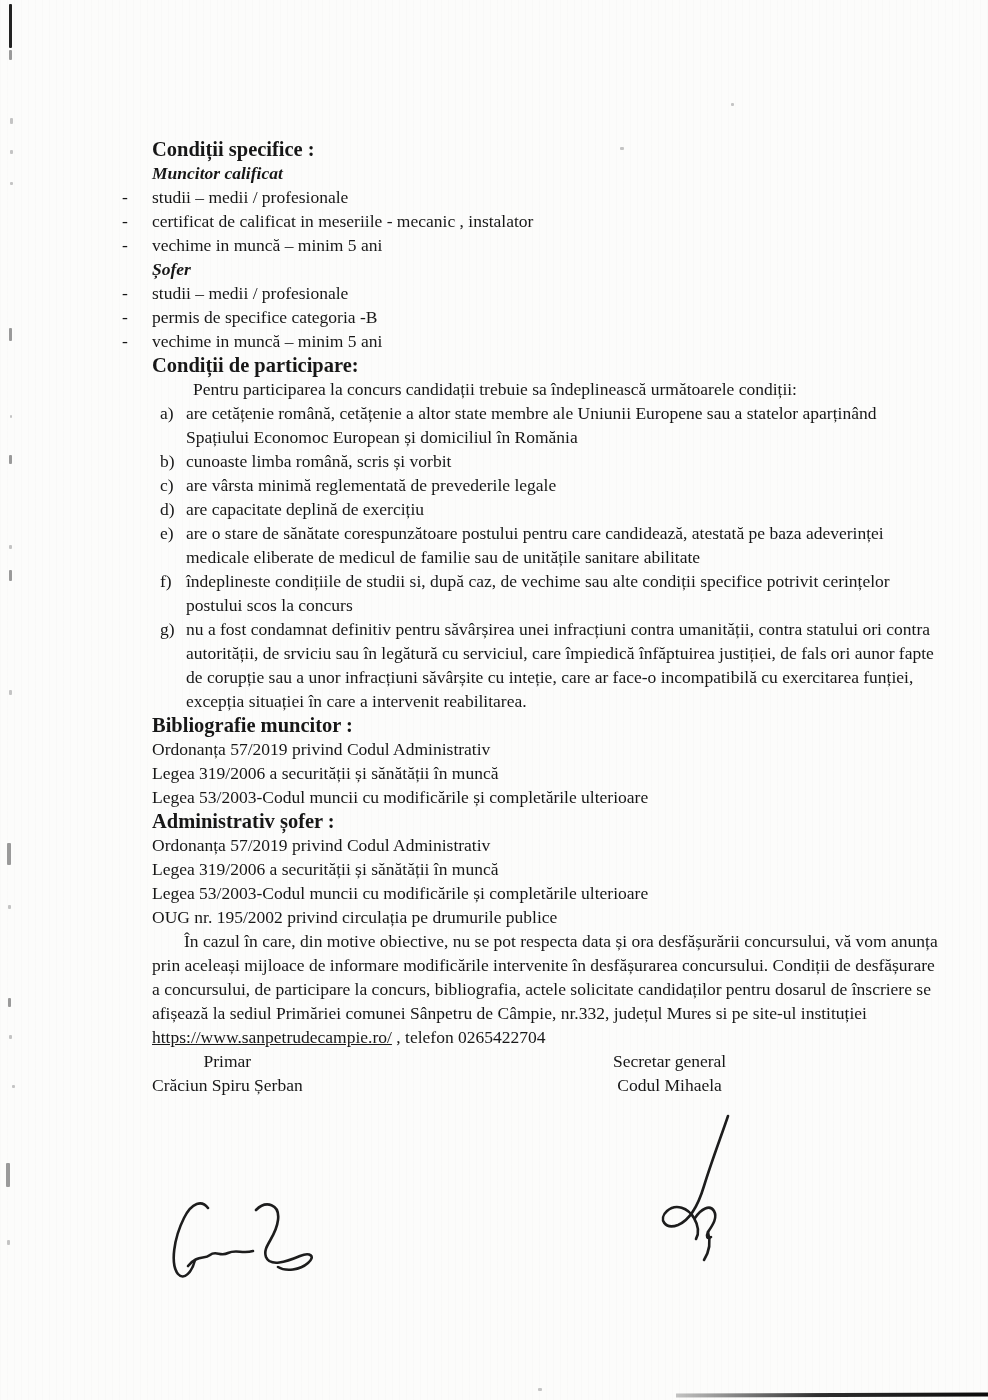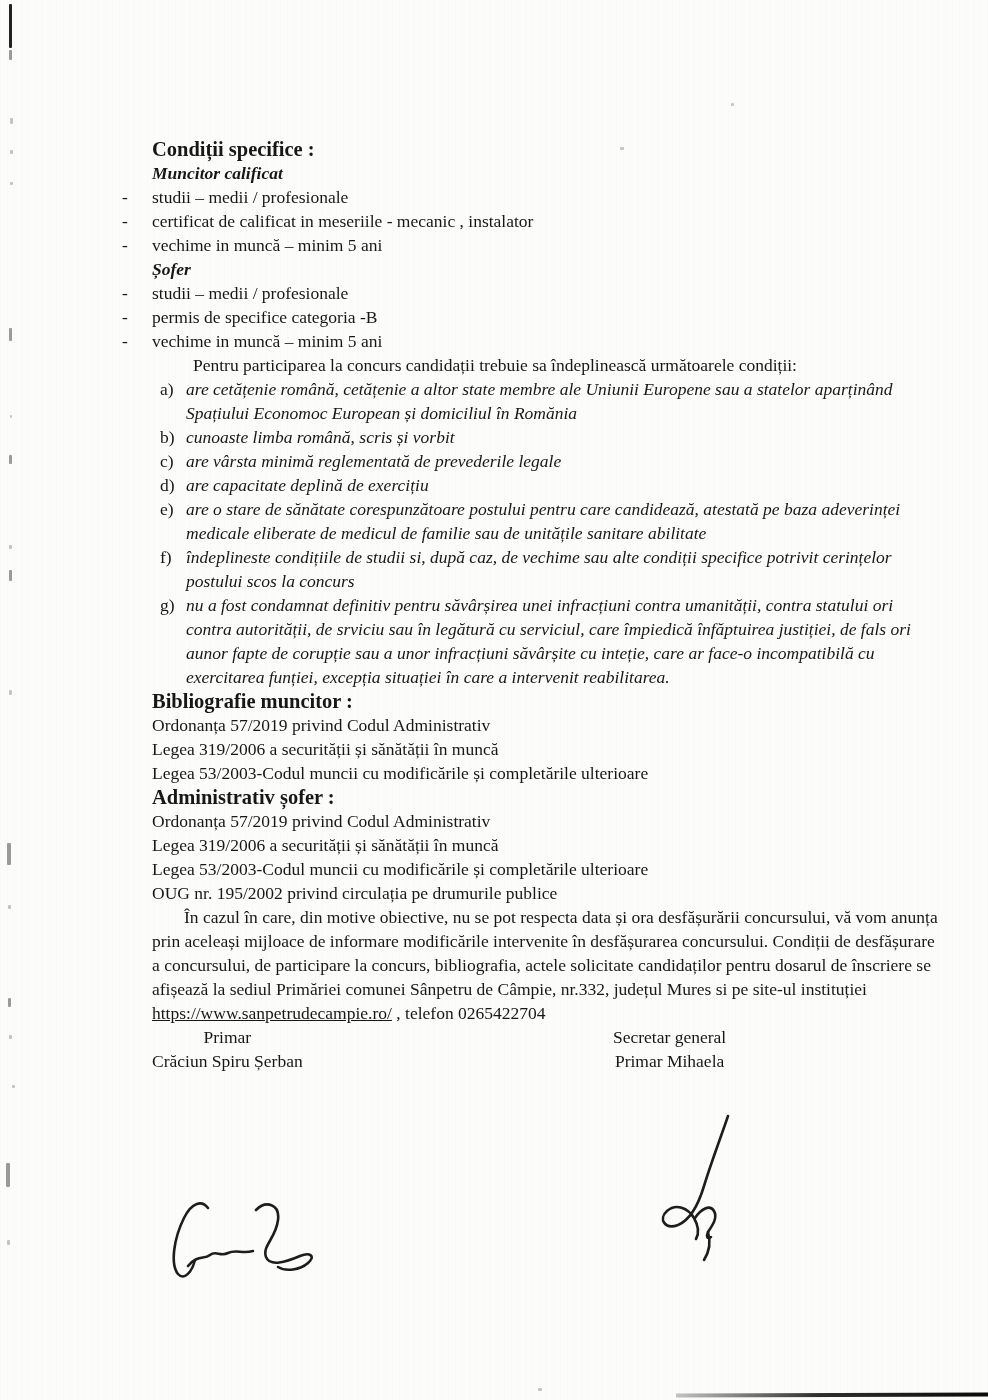--- a/index.html
+++ b/index.html
@@ -23,21 +23,21 @@
   .dash-item{position:relative;margin-left:13px;}
   .dash-item .dash{position:absolute;left:-30px;top:0;}
   .gap-sofer{margin-top:20px;}
   .gap-part{margin-top:17px;}
   .gap-intro{margin-top:19px;}
   .gap-list{margin-top:20px;}
   .gap-closing{margin-top:6px;}
   .intro{text-indent:41px;}
   .letter-row{display:flex;}
   .letter-marker{flex:none;width:26px;margin-left:8px;}
-  .letter-text{flex:1;font-style:italic;}
+  .letter-text{flex:1;}
   .closing{text-indent:12px;}
   .closing .body-inline{text-indent:0;margin-left:20px;}
   a.doc-link{color:#171717;text-decoration:underline;cursor:pointer;}
   .sig-block{position:relative;margin-top:34px;height:170px;text-align:center;}
   .sig-left{position:absolute;left:0;top:0;}
   .sig-right{position:absolute;left:461px;top:0;}
   .sig-svg{position:absolute;pointer-events:none;}
   .sig-svg path{fill:none;stroke:#1d1d1d;stroke-width:2.6;stroke-linecap:round;}
   .sig-svg-left{left:158px;top:1196px;}
   .sig-svg-right{left:648px;top:1112px;}
@@ -106,20 +106,21 @@
       <div class="dash-item">
         <span class="dash">-</span>
         <span>permis de specifice categoria -B</span>
       </div>
       <div class="dash-item">
         <span class="dash">-</span>
         <span>vechime in muncă – minim 5 ani</span>
       </div>
     </div>
 
+    <h3 class="bold ind13 gap-part">Condiții de participare:</h3>
 
     <p class="intro gap-intro">Pentru participarea la concurs candidații trebuie sa îndeplinească următoarele condiții:</p>
 
     <div class="gap-list">
       <div class="letter-row">
         <span class="letter-marker">a)</span>
         <span class="letter-text">are cetățenie română, cetățenie a altor state membre ale Uniunii Europene sau a statelor aparținând Spațiului Economoc European și domiciliul în Romănia</span>
       </div>
       <div class="letter-row">
         <span class="letter-marker">b)</span>
@@ -160,21 +161,21 @@
 
     <p class="closing gap-closing"><span class="body-inline">În cazul în care, din motive obiective, nu se pot respecta data și ora desfășurării concursului, vă vom anunța prin aceleași mijloace de informare modificările intervenite în desfășurarea concursului. Condiții de desfășurare a concursului, de participare la concurs, bibliografia, actele solicitate candidaților pentru dosarul de înscriere se afișează la sediul Primăriei comunei Sânpetru de Câmpie, nr.332, județul Mures si pe site-ul instituției </span><a class="doc-link">https://www.sanpetrudecampie.ro/</a><span> , telefon 0265422704</span></p>
 
     <div class="sig-block">
       <div class="sig-left">
         <p>Primar</p>
         <p>Crăciun Spiru Șerban</p>
       </div>
       <div class="sig-right">
         <p>Secretar general</p>
-        <p>Primar Mihaela</p>
+        <p>Codul Mihaela</p>
       </div>
     </div>
 
   </div>
 
   <svg class="sig-svg sig-svg-left" width="170" height="100" viewBox="0 0 170 100">
     <path d="M 50 12 C 44 4 34 6 26 22 C 16 42 12 68 20 78 C 26 85 34 76 37 64"></path>
     <path d="M 30 70 C 40 58 46 64 52 59 C 58 54 62 61 70 57 C 78 53 84 58 95 55"></path>
     <path d="M 98 14 C 108 4 122 8 120 24 C 118 42 104 50 108 61 C 112 71 128 66 142 60 C 152 56 158 60 150 67 C 142 74 128 76 120 71"></path>
   </svg>

